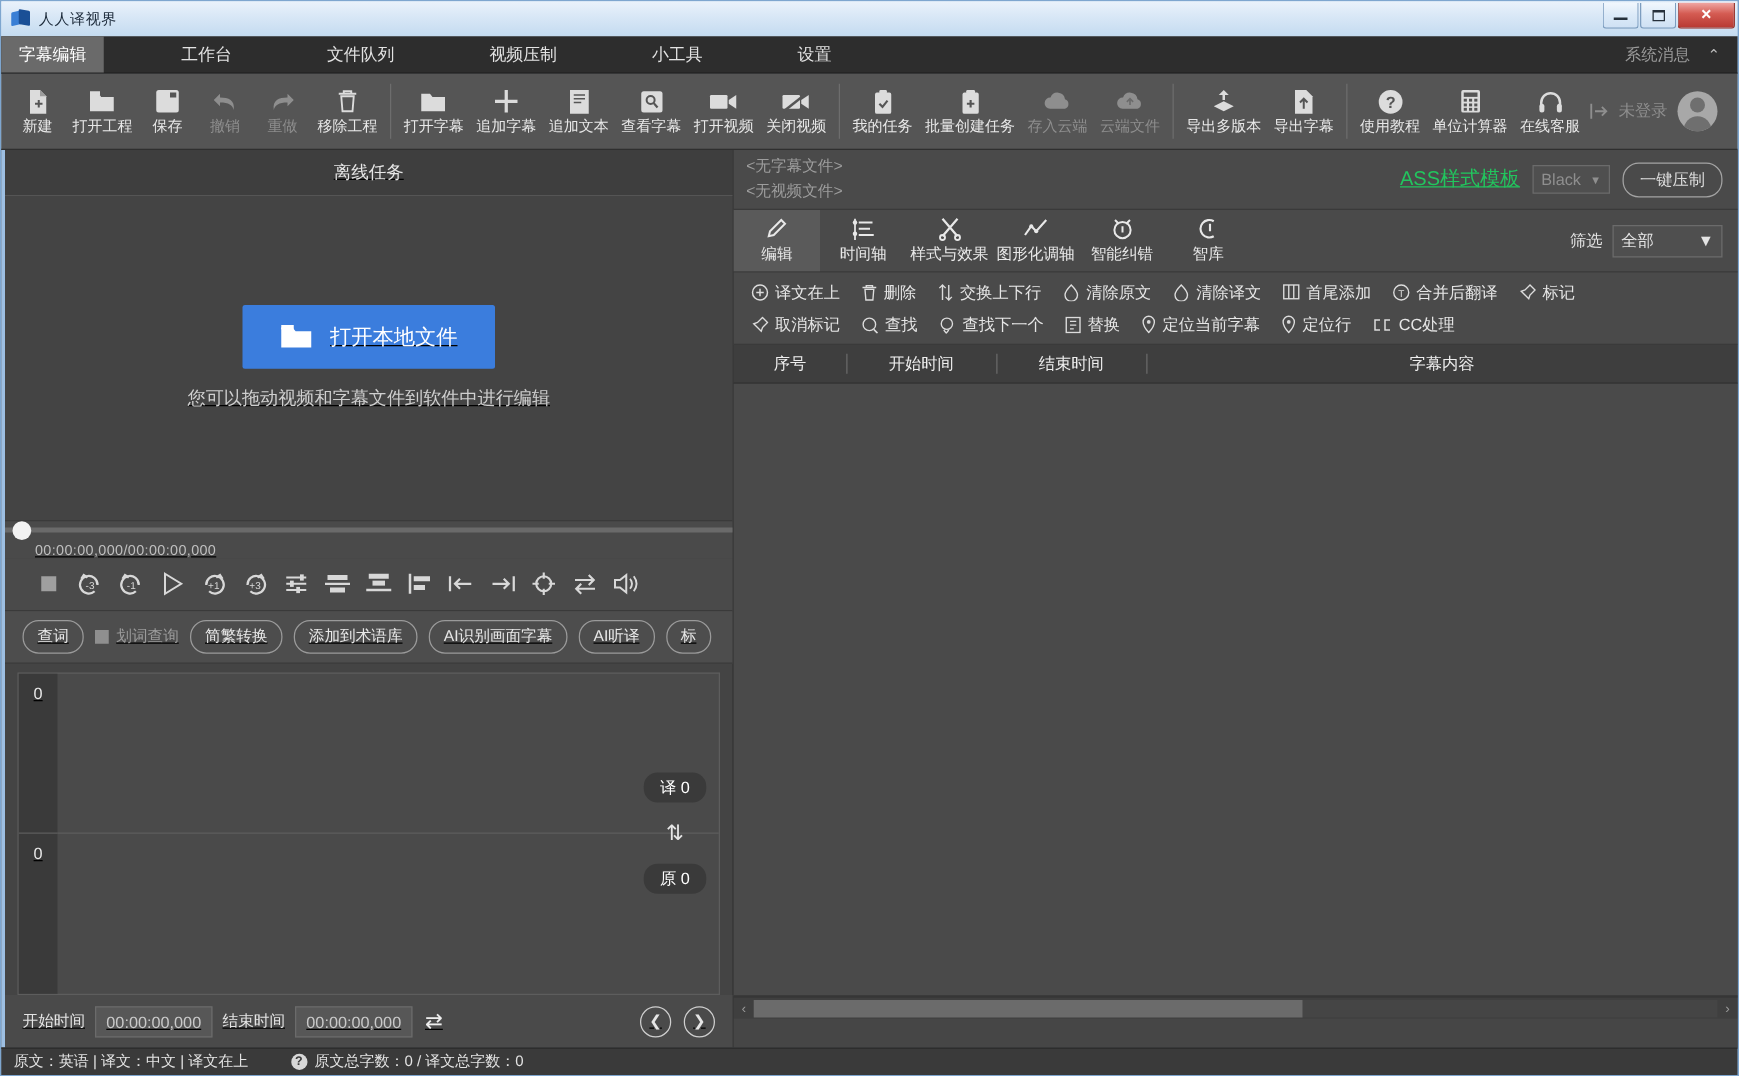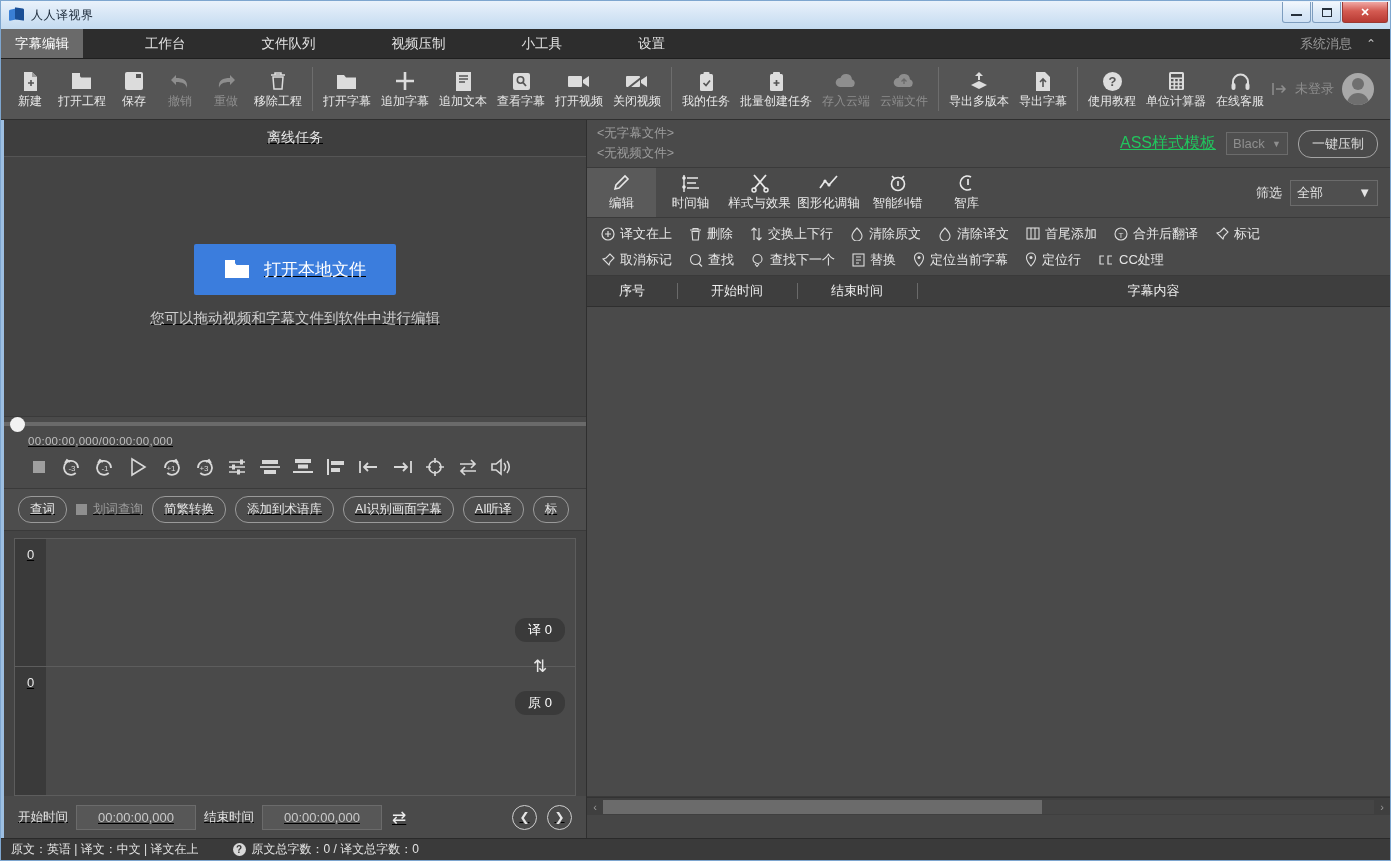--- a/index.html
+++ b/index.html
@@ -140,21 +140,21 @@
   }
   .tag{background:#3a3a3a;color:#fff;border-radius:11px;font-size:13px;padding:3px 13px;cursor:default;}
   .swapv{color:#e6e6e6;font-size:17px;cursor:default;line-height:1;}
   
   .timerow{
     flex:0 0 42px;display:flex;align-items:center;gap:8px;padding:0 14px;background:#4a4a4a;
   }
   .timerow label{font-size:12.5px;color:#e4e4e4;}
   .timerow input{
     background:#575757;border:1px solid #6b6b6b;color:#c9c9c9;font-size:13px;
-    padding:4px 6px;width:120px;font-family:inherit;text-align:center;
+    padding:4px 6px;width:94px;font-family:inherit;text-align:center;
   }
   .swaph{color:#eee;font-size:17px;cursor:default;margin-left:2px;}
   .navbtns{margin-left:auto;display:flex;gap:10px;}
   .circ{
     width:25px;height:25px;border-radius:50%;border:1px solid #cfcfcf;color:#e6e6e6;
     display:flex;align-items:center;justify-content:center;font-size:12px;cursor:default;background:transparent;
   }
   
   .filebar{
     flex:0 0 48px;display:flex;align-items:center;background:#4a4a4a;

